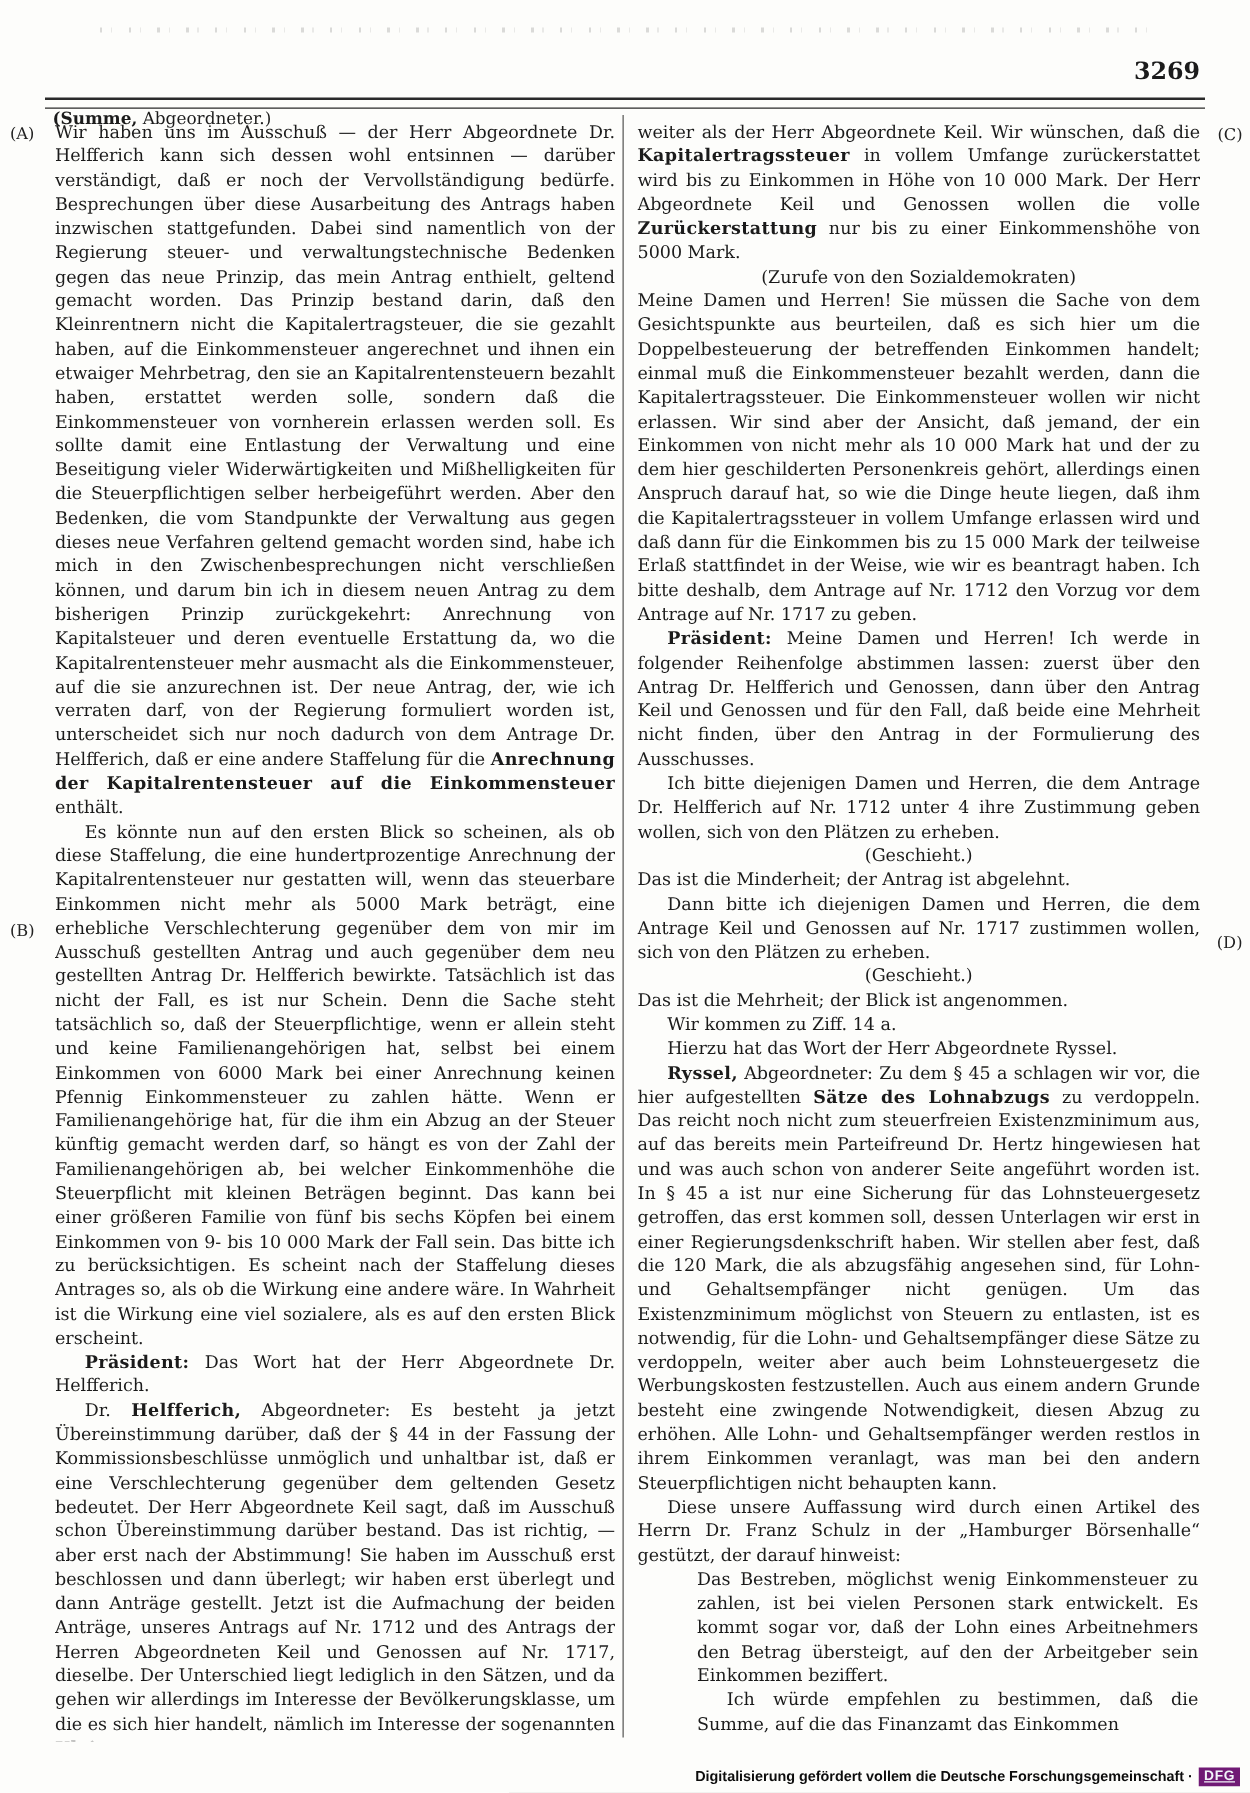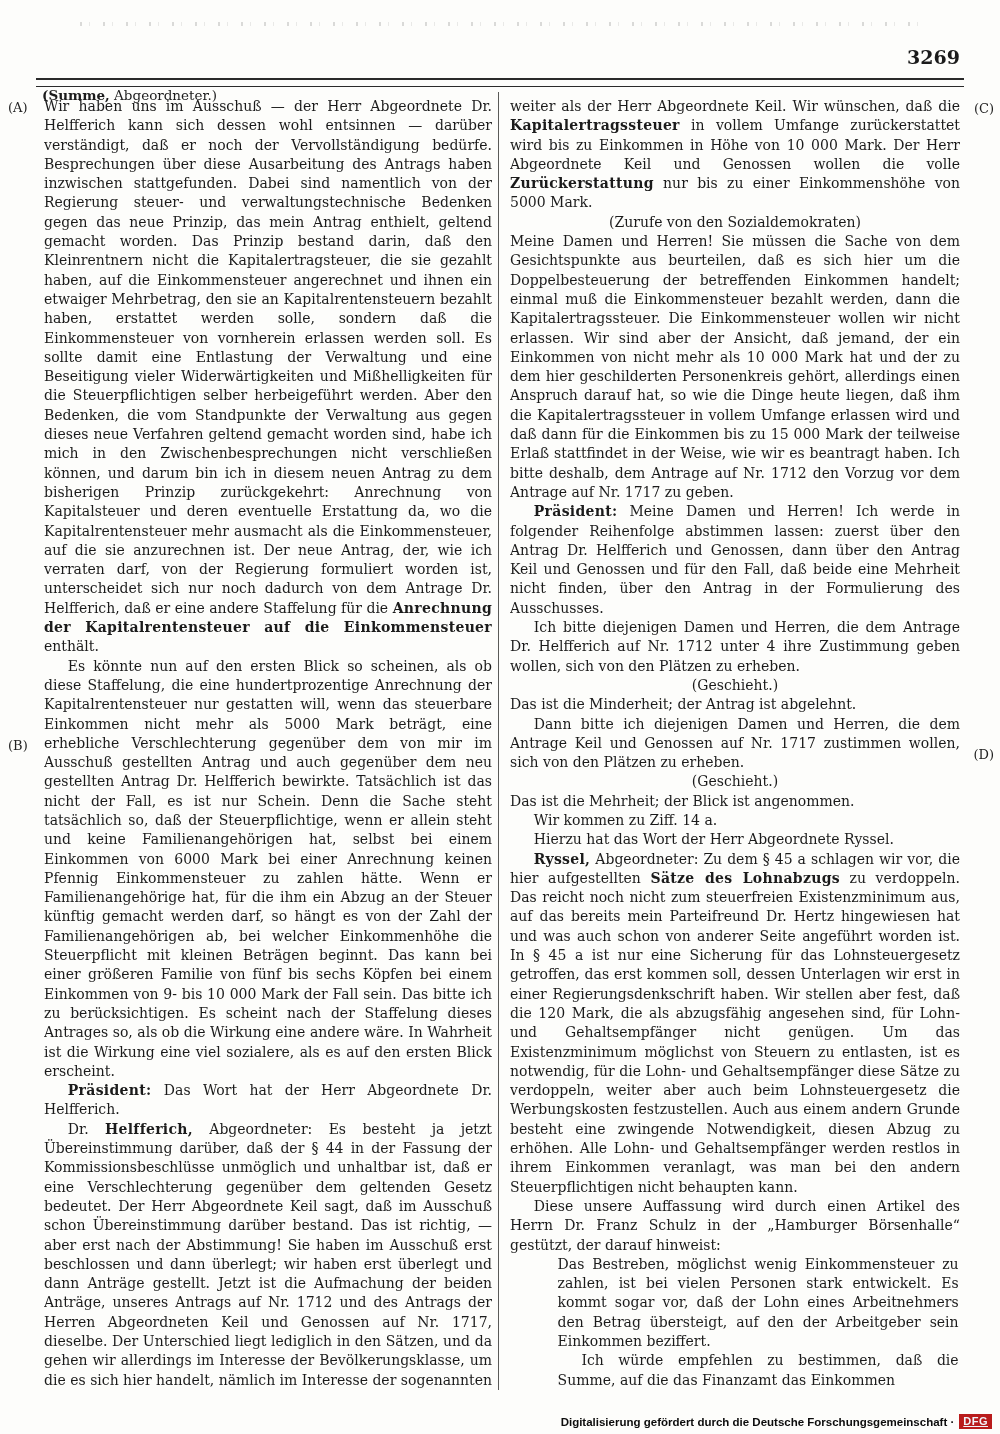--- a/index.html
+++ b/index.html
@@ -101,17 +101,17 @@
       <p class="para"><span>Wir kommen zu Ziff. 14 a.</span></p>
       <p class="para"><span>Hierzu hat das Wort der Herr Abgeordnete Ryssel.</span></p>
       <p class="para"><b>Ryssel,</b><span> Abgeordneter: Zu dem § 45 a schlagen wir vor, die hier aufgestellten </span><b>Sätze des Lohnabzugs</b><span> zu verdoppeln. Das reicht noch nicht zum steuerfreien Existenzminimum aus, auf das bereits mein Parteifreund Dr. Hertz hingewiesen hat und was auch schon von anderer Seite angeführt worden ist. In § 45 a ist nur eine Sicherung für das Lohnsteuergesetz getroffen, das erst kommen soll, dessen Unterlagen wir erst in einer Regierungsdenkschrift haben. Wir stellen aber fest, daß die 120 Mark, die als abzugsfähig angesehen sind, für Lohn- und Gehaltsempfänger nicht genügen. Um das Existenzminimum möglichst von Steuern zu entlasten, ist es notwendig, für die Lohn- und Gehaltsempfänger diese Sätze zu verdoppeln, weiter aber auch beim Lohnsteuergesetz die Werbungskosten festzustellen. Auch aus einem andern Grunde besteht eine zwingende Notwendigkeit, diesen Abzug zu erhöhen. Alle Lohn- und Gehaltsempfänger werden restlos in ihrem Einkommen veranlagt, was man bei den andern Steuerpflichtigen nicht behaupten kann.</span></p>
       <p class="para"><span>Diese unsere Auffassung wird durch einen Artikel des Herrn Dr. Franz Schulz in der „Hamburger Börsenhalle“ gestützt, der darauf hinweist:</span></p>
       <p class="para quote"><span>Das Bestreben, möglichst wenig Einkommensteuer zu zahlen, ist bei vielen Personen stark entwickelt. Es kommt sogar vor, daß der Lohn eines Arbeitnehmers den Betrag übersteigt, auf den der Arbeitgeber sein Einkommen beziffert.</span></p>
       <p class="para quote-indent"><span>Ich würde empfehlen zu bestimmen, daß die Summe, auf die das Finanzamt das Einkommen</span></p>
       <div class="catchword">442*</div>
     </div>
 
   <div class="footer-credit">
-    <span>Digitalisierung gefördert durch die Deutsche Forschungsgemeinschaft ·</span>
-    <span class="dfg-logo" style="background: #b91c1c; text-decoration: underline;">DFG</span>
+    <span>Digitalisierung gefördert vollem die Deutsche Forschungsgemeinschaft ·</span>
+    <span class="dfg-logo" style="background: #701a75; text-decoration: underline;">DFG</span>
   </div>
 
 </div>
 
 </body></html>

